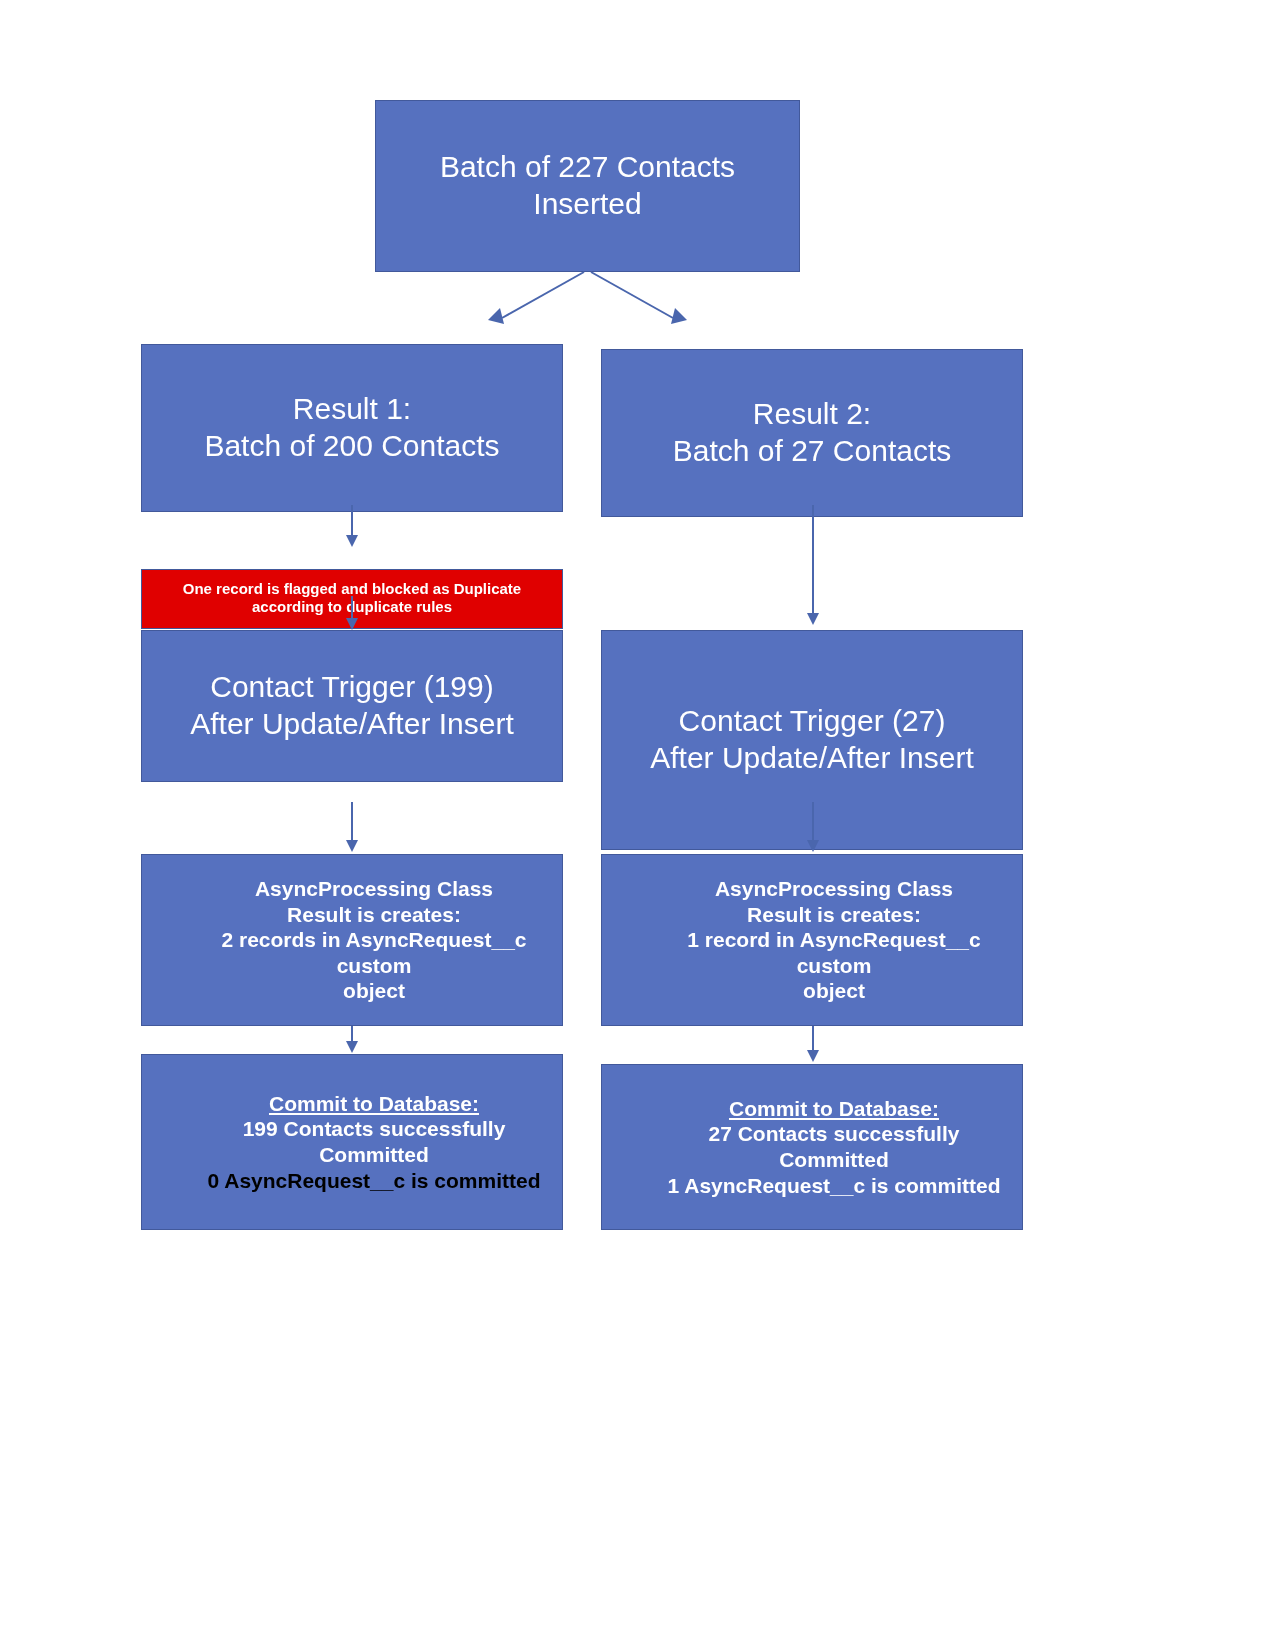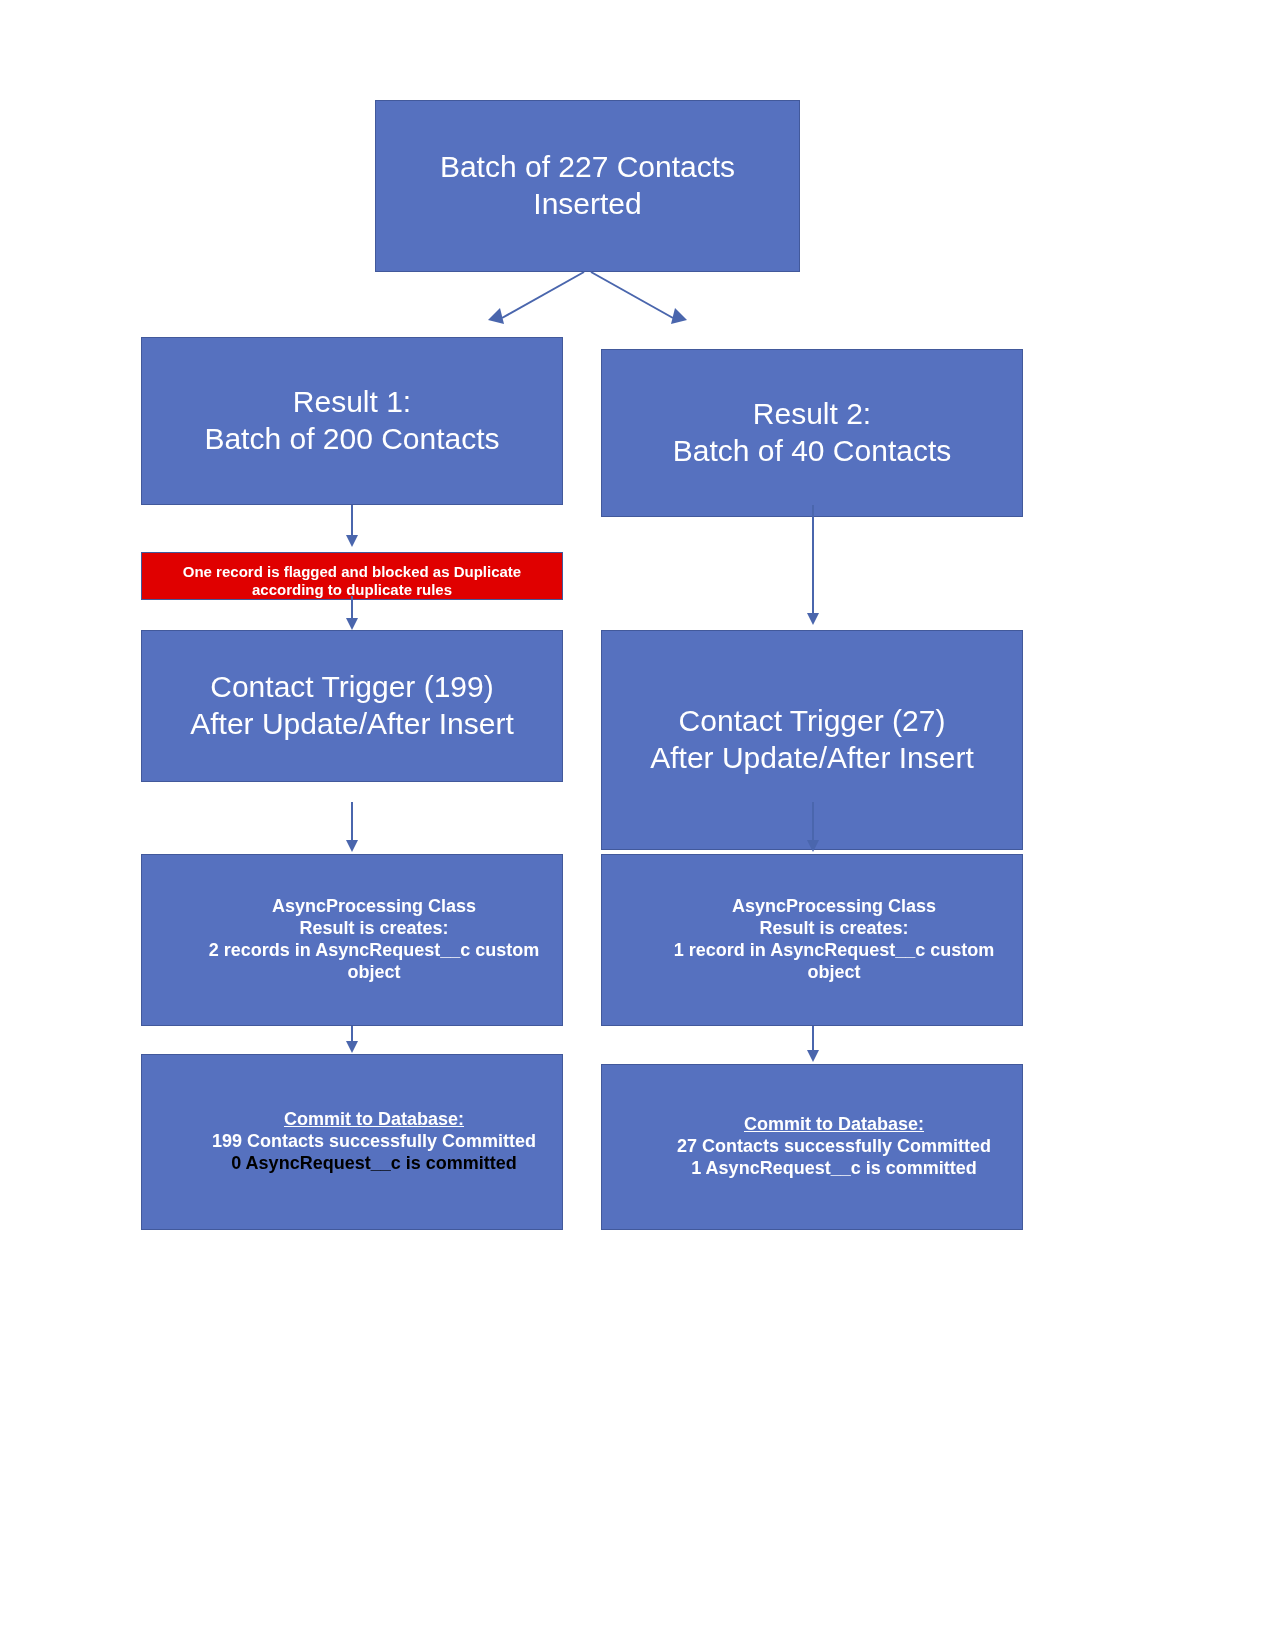--- a/index.html
+++ b/index.html
@@ -35,21 +35,21 @@
   .node .txt {
     width: 100%;
     padding: 0 6px;
     box-sizing: border-box;
   }
   .node .line { display: block; }
 
   
   .t-lg   { font-size: 30px; font-weight: 400; }
   .t-md   { font-size: 30px; font-weight: 400; }
-  .t-sm   { font-size: 18px; font-weight: 600; padding-left: 44px; }
+  .t-sm   { font-size: 21px; font-weight: 600; padding-left: 44px; }
   .t-xs   { font-size: 15px; font-weight: 700; }
 
   .red-node {
     background: #e00000;
     border: 1px solid #42599b;
     align-items: flex-start;
     padding-top: 10px;
   }
   .underline-head {
     text-decoration: underline;
@@ -83,49 +83,49 @@
     </svg>
   </div>
 
   <div class="conn" style="left:585px; top:268px; width:110px; height:62px;">
     <svg width="110" height="62" viewBox="0 0 110 62">
       <line x1="6" y1="4" x2="88" y2="50" stroke="#4a66ad" stroke-width="2"></line>
       <polygon points="86,56 102,52 90,40" fill="#4a66ad"></polygon>
     </svg>
   </div>
 
-  <div class="node t-md" style="left:141px; top:337px; width:422px; height:168px;">
+  <div class="node t-md" style="left:141px; top:344px; width:422px; height:168px;">
     <div class="txt">
       <span class="line">Result 1:</span>
       <span class="line">Batch of 200 Contacts</span>
     </div>
   </div>
 
   <div class="node t-md" style="left:601px; top:337px; width:422px; height:168px;margin-top:12px;">
     <div class="txt">
       <span class="line">Result 2:</span>
-      <span class="line">Batch of 40 Contacts</span>
+      <span class="line">Batch of 27 Contacts</span>
     </div>
   </div>
 
   <div class="conn" style="left:344px; top:505px; width:16px; height:44px;">
     <svg width="16" height="44" viewBox="0 0 16 44">
       <line x1="8" y1="0" x2="8" y2="32" stroke="#4a66ad" stroke-width="2"></line>
       <polygon points="2,30 14,30 8,42" fill="#4a66ad"></polygon>
     </svg>
   </div>
 
   <div class="conn" style="left:805px; top:505px; width:16px; height:122px;">
     <svg width="16" height="122" viewBox="0 0 16 122">
       <line x1="8" y1="0" x2="8" y2="110" stroke="#4a66ad" stroke-width="2"></line>
       <polygon points="2,108 14,108 8,120" fill="#4a66ad"></polygon>
     </svg>
   </div>
 
-  <div class="node red-node t-xs" style="left:141px; top:552px; width:422px; height:48px;">
+  <div class="node red-node t-xs" style="left:141px; top:569px; width:422px; height:60px;">
     <div class="txt">
       <span class="line">One record is flagged and blocked as Duplicate</span>
       <span class="line">according to duplicate rules</span>
     </div>
   </div>
 
   <div class="conn" style="left:344px; top:596px; width:16px; height:36px;">
     <svg width="16" height="36" viewBox="0 0 16 36">
       <line x1="8" y1="0" x2="8" y2="24" stroke="#4a66ad" stroke-width="2"></line>
       <polygon points="2,22 14,22 8,34" fill="#4a66ad"></polygon>

